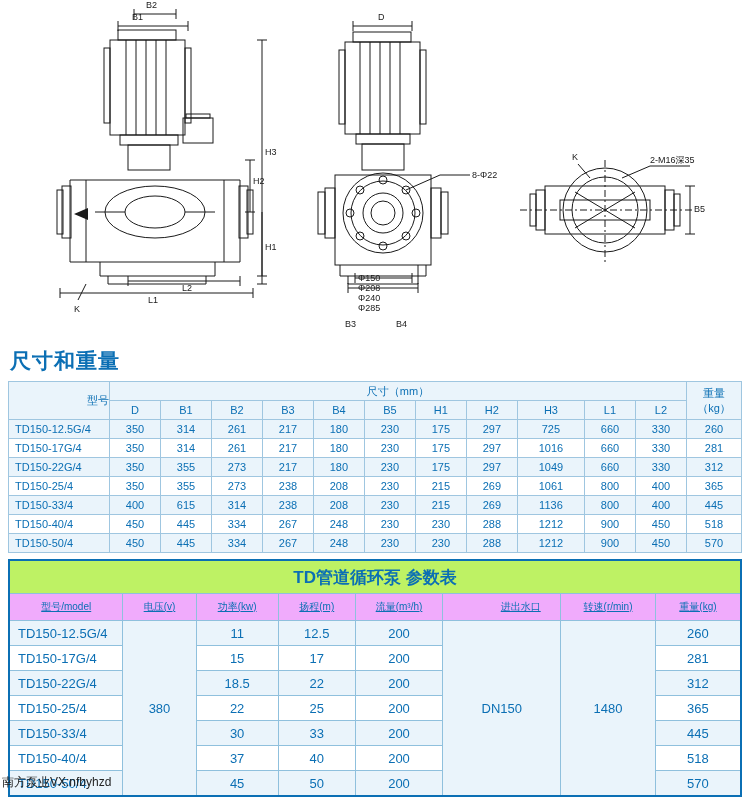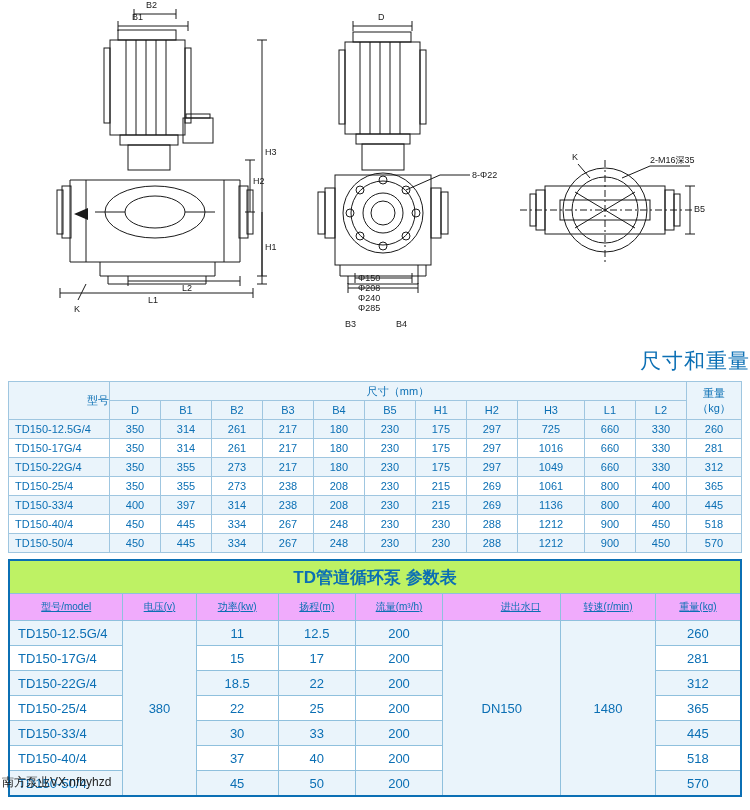--- a/index.html
+++ b/index.html
@@ -15,24 +15,23 @@
   .drawings{
     position:relative;
     width:750px;height:345px;
   }
   .drawings svg{display:block;}
 
   
   .section-title{
     color:#0b6fb4;
     font-size:21px;
-    font-weight:normal;
+    font-weight:bold;
     margin:2px 0 6px 10px;
     letter-spacing:1px;
-    text-align:right;
   }
 
   
   .dim-wrap{padding:0 8px;}
   table.dim{
     border-collapse:collapse;
     width:734px;
     font-size:11px;
     color:#0b6fb4;
   }
@@ -345,21 +344,21 @@
         <td>215</td>
         <td>269</td>
         <td>1061</td>
         <td>800</td>
         <td>400</td>
         <td>365</td>
       </tr>
       <tr>
         <td class="model">TD150-33/4</td>
         <td>400</td>
-        <td>397</td>
+        <td>615</td>
         <td>314</td>
         <td>238</td>
         <td>208</td>
         <td>230</td>
         <td>215</td>
         <td>269</td>
         <td>1136</td>
         <td>800</td>
         <td>400</td>
         <td>445</td>

